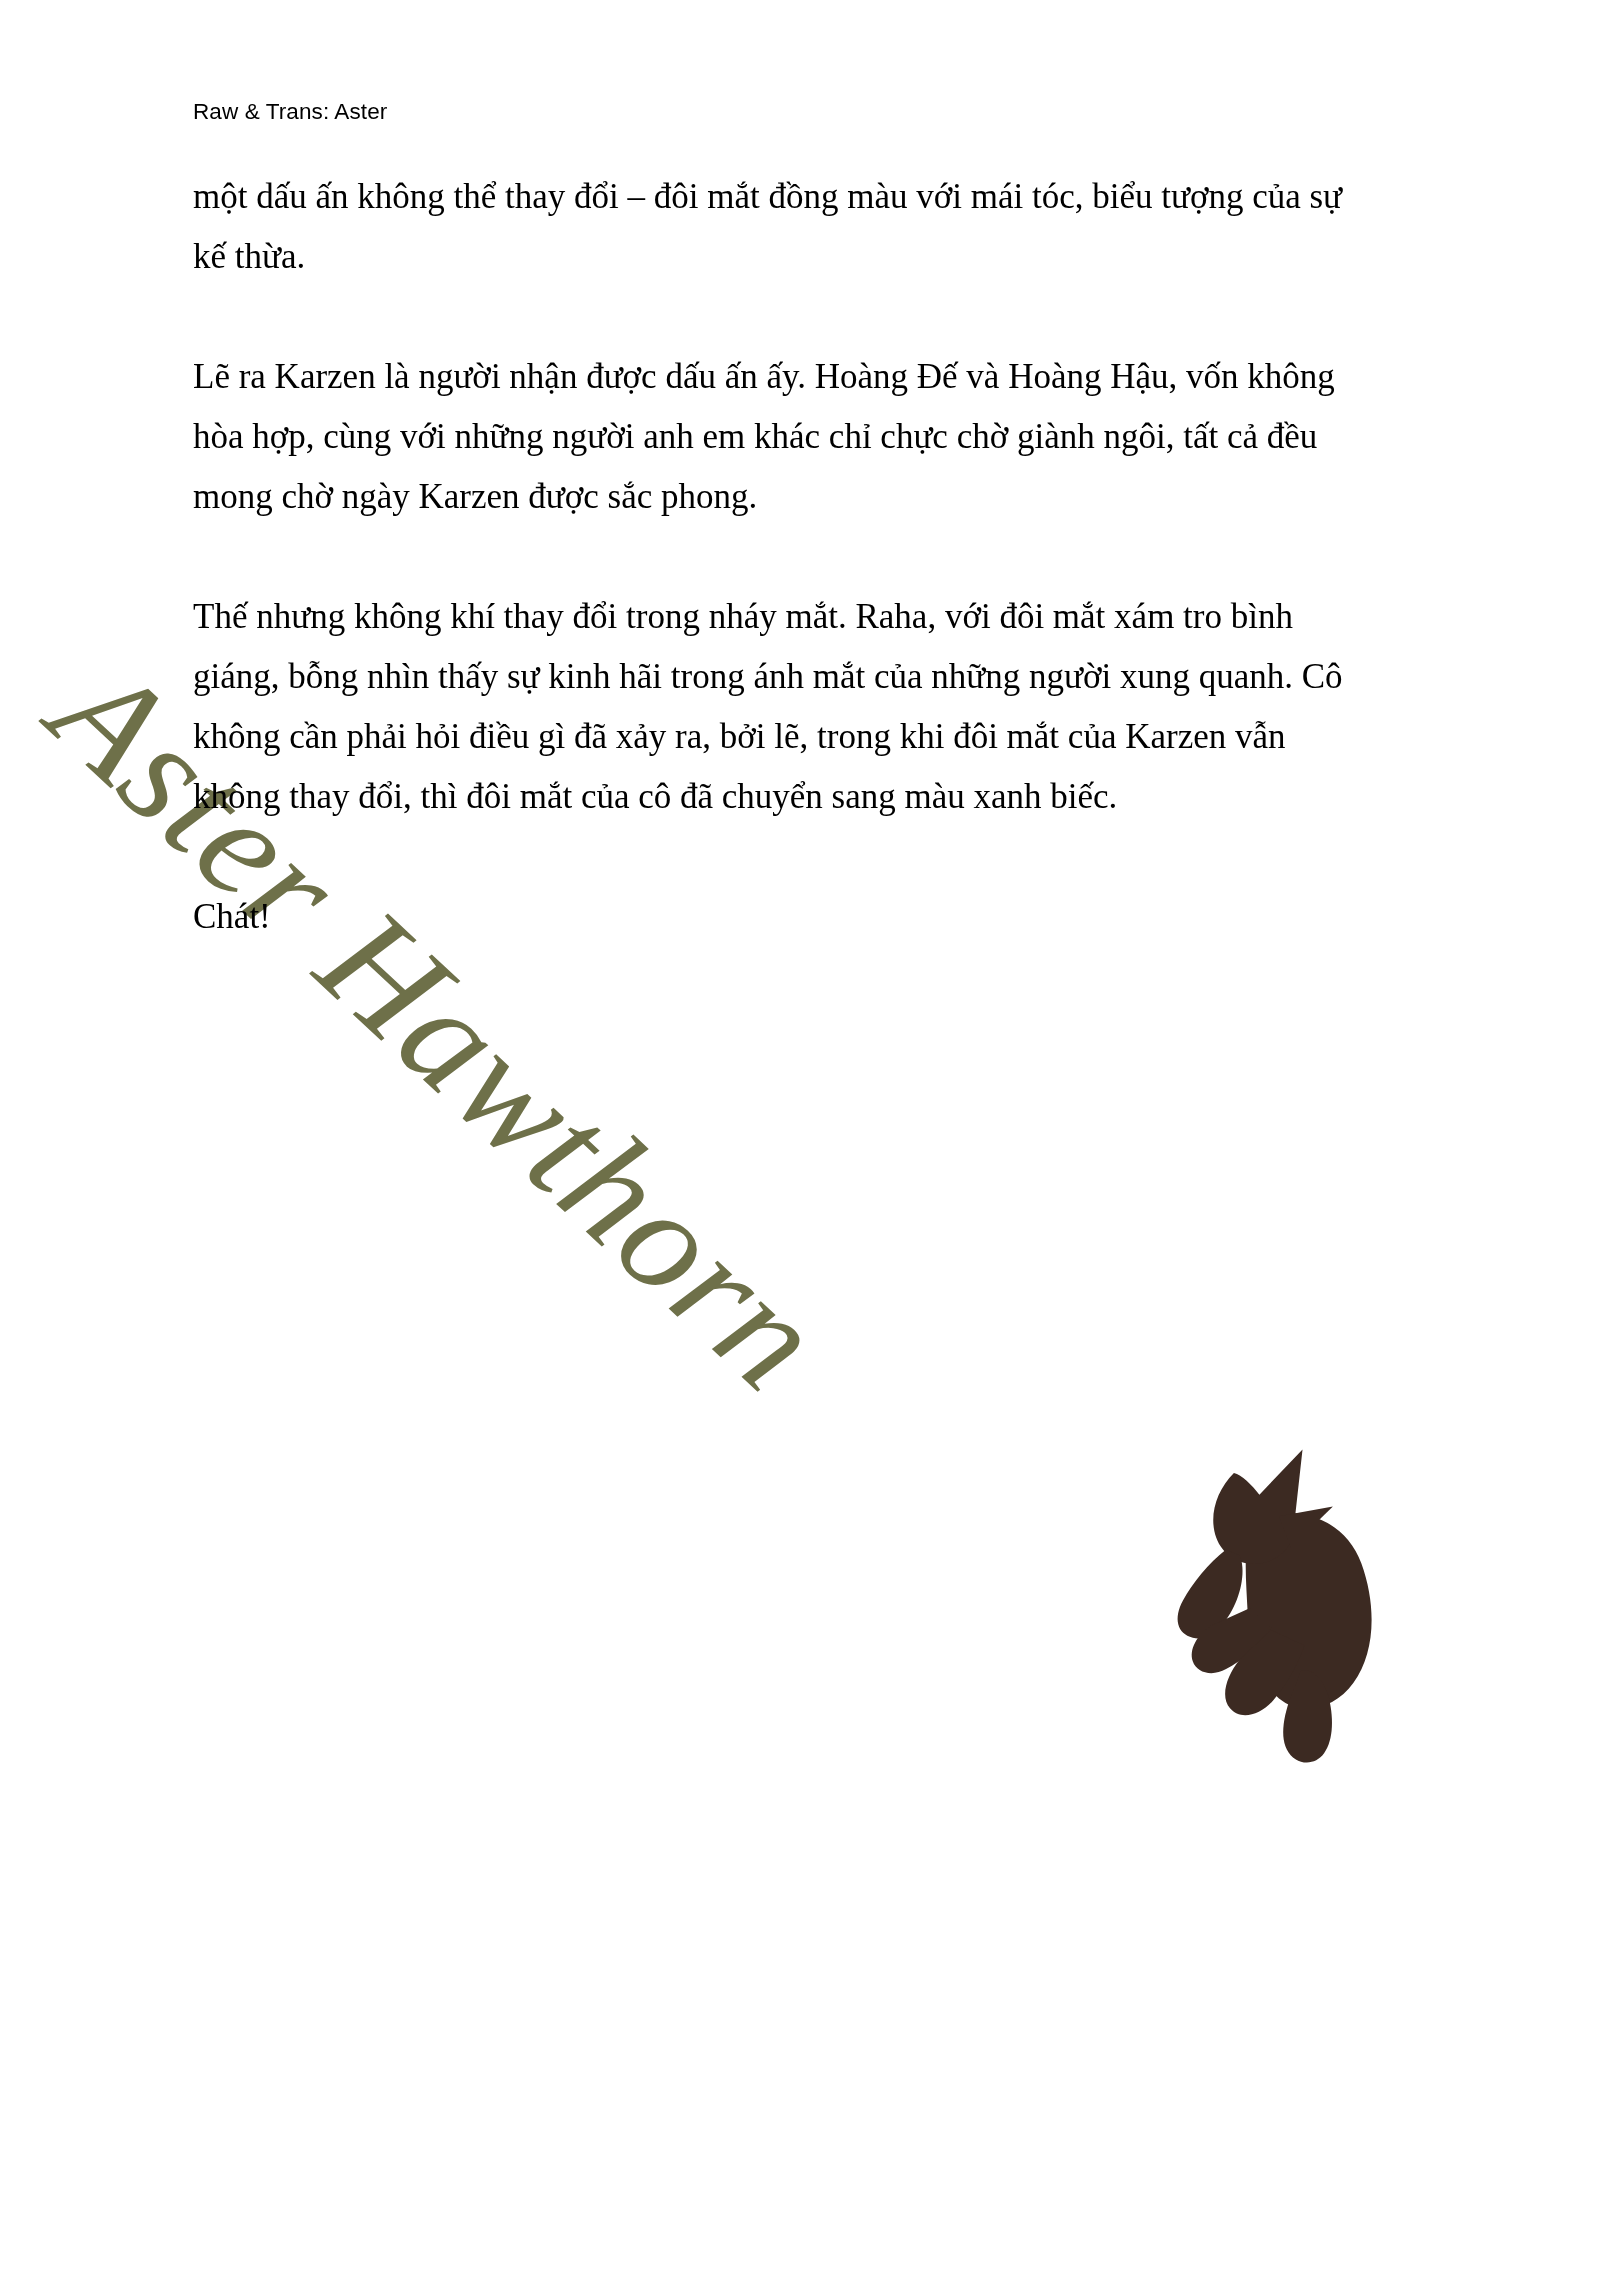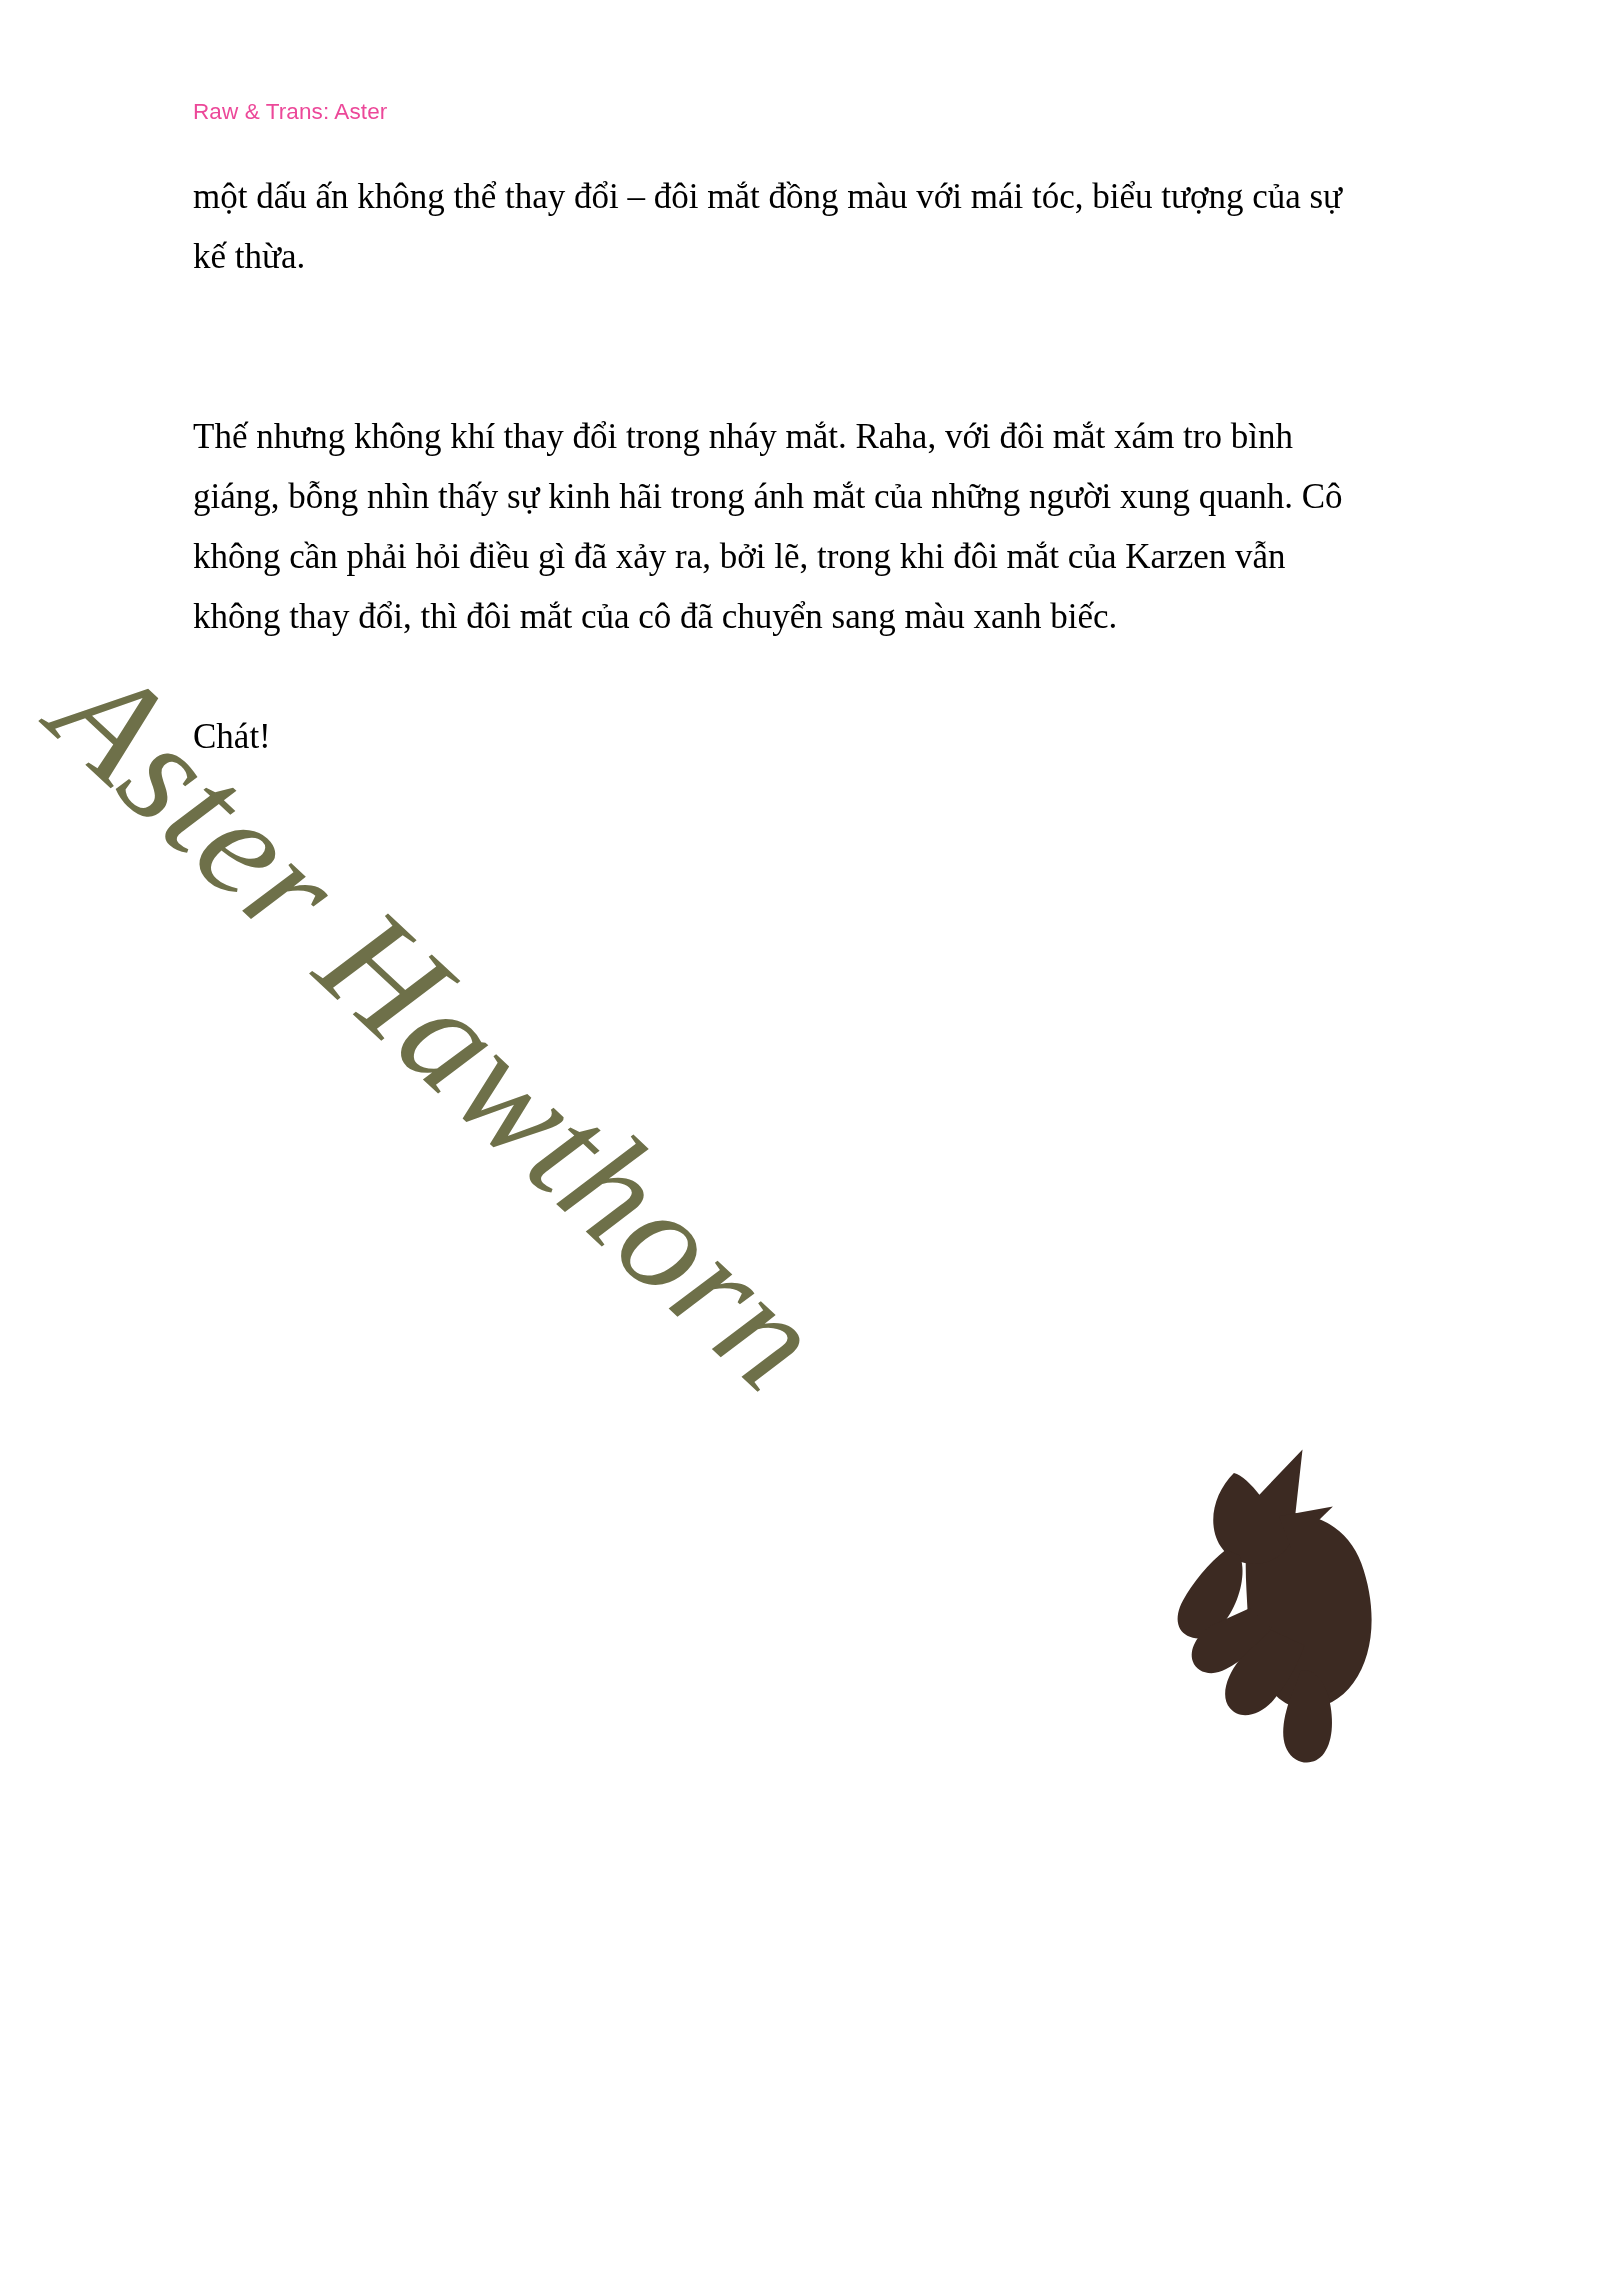--- a/index.html
+++ b/index.html
@@ -17,21 +17,21 @@
   }
 
   
   .doc-header {
     position: absolute;
     left: 193px;
     top: 98px;
     font-family: "Liberation Sans", sans-serif;
     font-size: 22.5px;
     line-height: 1.2;
-    color: #ec4899;
+    color: #000000;
     letter-spacing: 0.1px;
     white-space: nowrap;
   }
 
   
   .watermark {
     position: absolute;
     left: 137px;
     top: 372px;
     width: 1176px;
@@ -100,20 +100,21 @@
 
   <div class="doc-header">Raw &amp; Trans: Aster</div>
 
   <div class="watermark">
     <div class="watermark-text">Aster Hawthorn</div>
   </div>
 
   <div class="body-text">
     <p class="para">một dấu ấn không thể thay đổi – đôi mắt đồng màu với mái tóc, biểu tượng của sự kế thừa.</p>
     <div class="para-gap"></div>
+    <p class="para">Lẽ ra Karzen là người nhận được dấu ấn ấy. Hoàng Đế và Hoàng Hậu, vốn không hòa hợp, cùng với những người anh em khác chỉ chực chờ giành ngôi, tất cả đều mong chờ ngày Karzen được sắc phong.</p>
     <div class="para-gap"></div>
     <p class="para">Thế nhưng không khí thay đổi trong nháy mắt. Raha, với đôi mắt xám tro bình giáng, bỗng nhìn thấy sự kinh hãi trong ánh mắt của những người xung quanh. Cô không cần phải hỏi điều gì đã xảy ra, bởi lẽ, trong khi đôi mắt của Karzen vẫn không thay đổi, thì đôi mắt của cô đã chuyển sang màu xanh biếc.</p>
     <div class="para-gap"></div>
     <p class="para">Chát!</p>
     <div class="para-gap-sm"></div>
   </div>
 
   <div class="cat-art">
     <svg viewBox="0 0 300 355" xmlns="http://www.w3.org/2000/svg">
       <g fill="#3c2a22">

